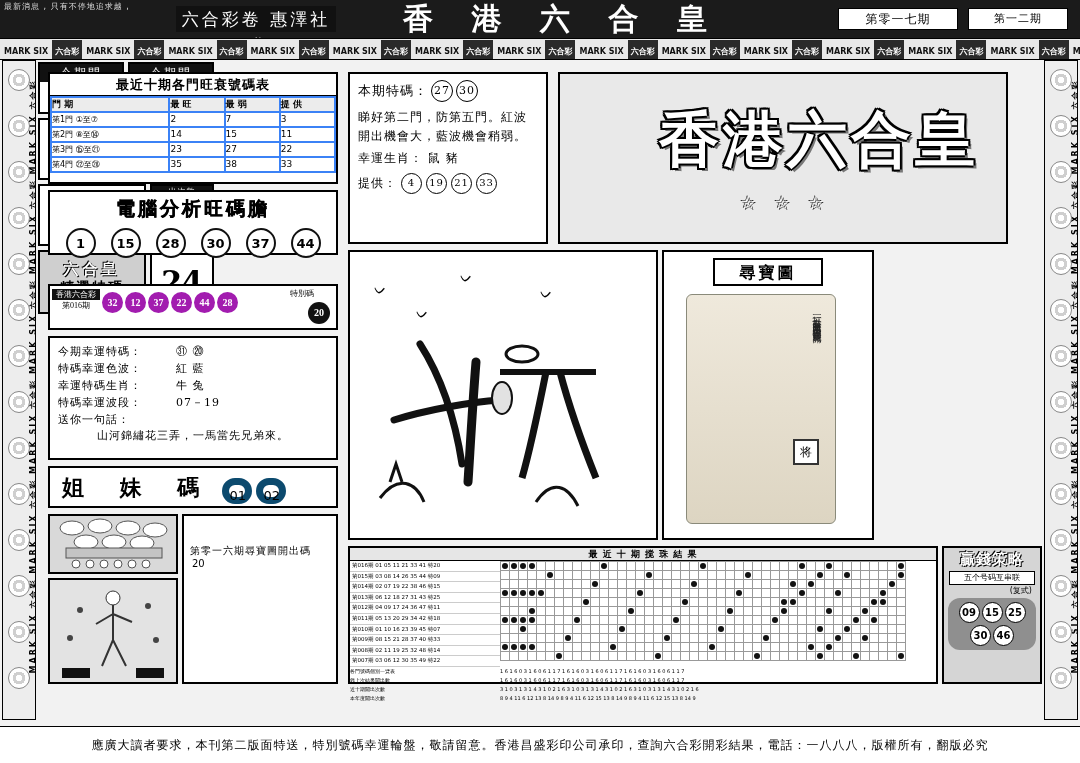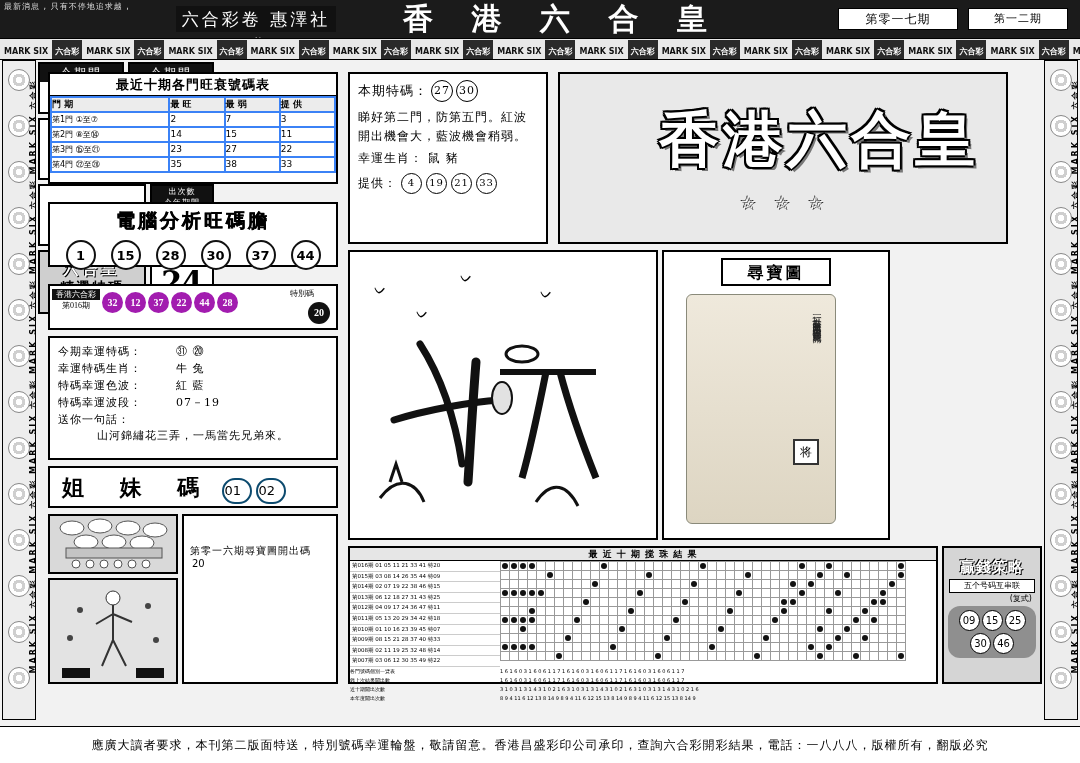--- a/index.html
+++ b/index.html
@@ -88,21 +88,21 @@
     border-bottom:1px solid #000;
   }
   table.grid { width:100%; border-collapse:collapse; font-size:9px; }
   table.grid th, table.grid td {
     border:2px solid #3b82f6; text-align:left; padding:1px 0; line-height:11px;
   }
   table.grid th { font-weight:bold; background:#ececec; font-size:9px; }
   .doorcell { font-size:8px; white-space:nowrap; }
 
   
-  #compBox { left:10px; top:140px; width:290px; height:65px; }
+  #compBox { left:10px; top:128px; width:290px; height:65px; }
   #compBox .hd {
     text-align:center; font-size:19px; font-weight:bold; letter-spacing:3px;
     font-family:"DejaVu Serif", serif; padding-top:4px;
     -webkit-text-stroke:0.4px #000;
   }
   .ballrow { display:flex; justify-content:space-around; align-items:center; padding:6px 8px 0; }
   .ball {
     width:30px; height:30px; border-radius:50%; border:2px solid #111;
     background:#fff; font-size:13px; line-height:27px; text-align:center; font-weight:bold;
   }
@@ -131,22 +131,22 @@
   #lucky { left:10px; top:274px; width:290px; height:124px; padding:5px 8px; }
   .lu-line { font-size:11px; line-height:17px; font-family:"DejaVu Serif", serif; letter-spacing:1px; display:flex; }
   .lu-line .k { width:118px; }
   .lu-line .v { flex:1; }
   .lu-note { font-size:11px; line-height:16px; font-family:"DejaVu Serif", serif; text-align:center; letter-spacing:1px;}
 
   
   #sister { left:10px; top:404px; width:290px; height:42px; }
   #sister .t { font-size:22px; font-weight:bold; letter-spacing:14px; font-family:"DejaVu Serif", serif;
                padding-left:12px; line-height:38px; display:inline-block; }
-  #sister .c { display:inline-block; width:30px; height:26px; border-radius:14px; border:2px solid #0c4a6e;
-               font-size:13px; line-height:22px; text-align:left; margin-left:4px; vertical-align:middle; }
+  #sister .c { display:inline-block; width:30px; height:26px; border-radius:14px; border:7px solid #0c4a6e;
+               font-size:13px; line-height:22px; text-align:right; margin-left:4px; vertical-align:middle; }
 
   
   #picA { left:10px; top:452px; width:130px; height:60px; background:#d9d9d9; }
   #picB { left:10px; top:516px; width:130px; height:106px; background:#e3e3e3; }
   #noteBox { left:144px; top:452px; width:156px; height:170px; }
   #noteBox .n1 { font-size:10px; line-height:14px; padding:28px 6px 0; letter-spacing:1px; }
   #noteBox .n2 { font-size:10px; padding-left:8px; }
 
   
   #special { left:310px; top:10px; width:200px; height:172px; padding:6px 8px; }
@@ -169,21 +169,21 @@
     text-shadow:
       2px 0 0 #000, -2px 0 0 #000, 0 2px 0 #000, 0 -2px 0 #000,
       3px 3px 0 #777, -2px 2px 0 #000, 2px -2px 0 #000, -2px -2px 0 #000;
     margin-left: 34px;
   }
   #logo .stars { position:absolute; left:0; top:118px; width:450px; text-align:center; font-size:18px; color:#fff;
                  text-shadow:1px 1px 0 #000,-1px -1px 0 #000; letter-spacing:6px;}
 
   
   #illus { left:310px; top:188px; width:310px; height:290px; }
-  #illusR { left:624px; top:188px; width:228px; height:290px; }
+  #illusR { left:624px; top:188px; width:212px; height:290px; }
   #illusR .trhd {
     margin:6px auto 0; width:110px; height:28px; background:#fff; border:2px solid #000;
     text-align:center; font-size:16px; line-height:25px; letter-spacing:3px; font-weight:bold;
     font-family:"DejaVu Serif", serif;
   }
   .scroll {
     position:absolute; left:22px; top:42px; width:150px; height:230px;
     background:linear-gradient(180deg,#efe9dc,#ddd5c2);
     border:1px solid #8a8a7a; border-radius:6px;
   }
@@ -222,26 +222,26 @@
   table.dots td { border:1px solid #999; width:9px; height:9px; padding:0; }
   table.dots td.d::after { content:""; display:block; width:6px; height:6px; margin:1px auto; background:#111; border-radius:50%; }
   .leftlist { font-size:5.5px; line-height:9.6px; }
   .leftlist div { border-bottom:1px solid #ccc; padding-left:2px; white-space:nowrap;}
   .sumrows { font-size:5px; line-height:8px; }
 
   
   #strategy { left:904px; top:484px; width:100px; height:138px; background:#d5d5d5; }
   #strategy .hd { text-align:center; font-size:15px; font-weight:bold; letter-spacing:1px;
                   font-family:"DejaVu Serif", serif; padding-top:2px; color:#fff;
-                  text-shadow:1px 1px 0 #000,-1px -1px 0 #000;margin-top:8px;}
+                  text-shadow:1px 1px 0 #000,-1px -1px 0 #000;}
   #strategy .sub { margin:2px auto 0; width:86px; background:#fff; border:1px solid #000;
                    text-align:center; font-size:8px; line-height:12px;}
   #strategy .fs { text-align:right; font-size:8px; padding-right:8px; }
   .sball { display:inline-block; width:21px; height:21px; border-radius:50%; background:#fff; border:1px solid #000;
-           font-size:10px; line-height:19px; text-align:center; font-weight:normal; margin:1px; }
+           font-size:10px; line-height:19px; text-align:center; font-weight:bold; margin:1px; }
   #strategy .pill { margin:2px 4px; background:#8f8f8f; border-radius:12px; padding:3px 2px; text-align:center;}
 
   
   .footer {
     position:absolute; left:0; top:726px; width:1080px; height:37px;
     font-size:12px; line-height:37px; text-align:center; letter-spacing:1px;
     font-family:"DejaVu Serif", serif; background:#fff; border-top:1px solid #000;
   }
 </style>
 </head>
@@ -365,26 +365,26 @@
       <div class="spnum">20</div>
     </div>
 
     <div class="box" id="lucky">
       <div id="luckyLines">
           <div class="lu-line">
             <span class="k">今期幸運特碼：</span>
             <span class="v">㉛ ⑳</span>
           </div>
           <div class="lu-line">
+            <span class="k">特碼幸運色波：</span>
+            <span class="v">紅 藍</span>
+          </div>
+          <div class="lu-line">
             <span class="k">幸運特碼生肖：</span>
             <span class="v">牛 兔</span>
-          </div>
-          <div class="lu-line">
-            <span class="k">特碼幸運色波：</span>
-            <span class="v">紅 藍</span>
           </div>
           <div class="lu-line">
             <span class="k">特碼幸運波段：</span>
             <span class="v">07－19</span>
           </div>
           <div class="lu-line">
             <span class="k">送你一句話：</span>
             <span class="v"></span>
           </div>
         </div>

